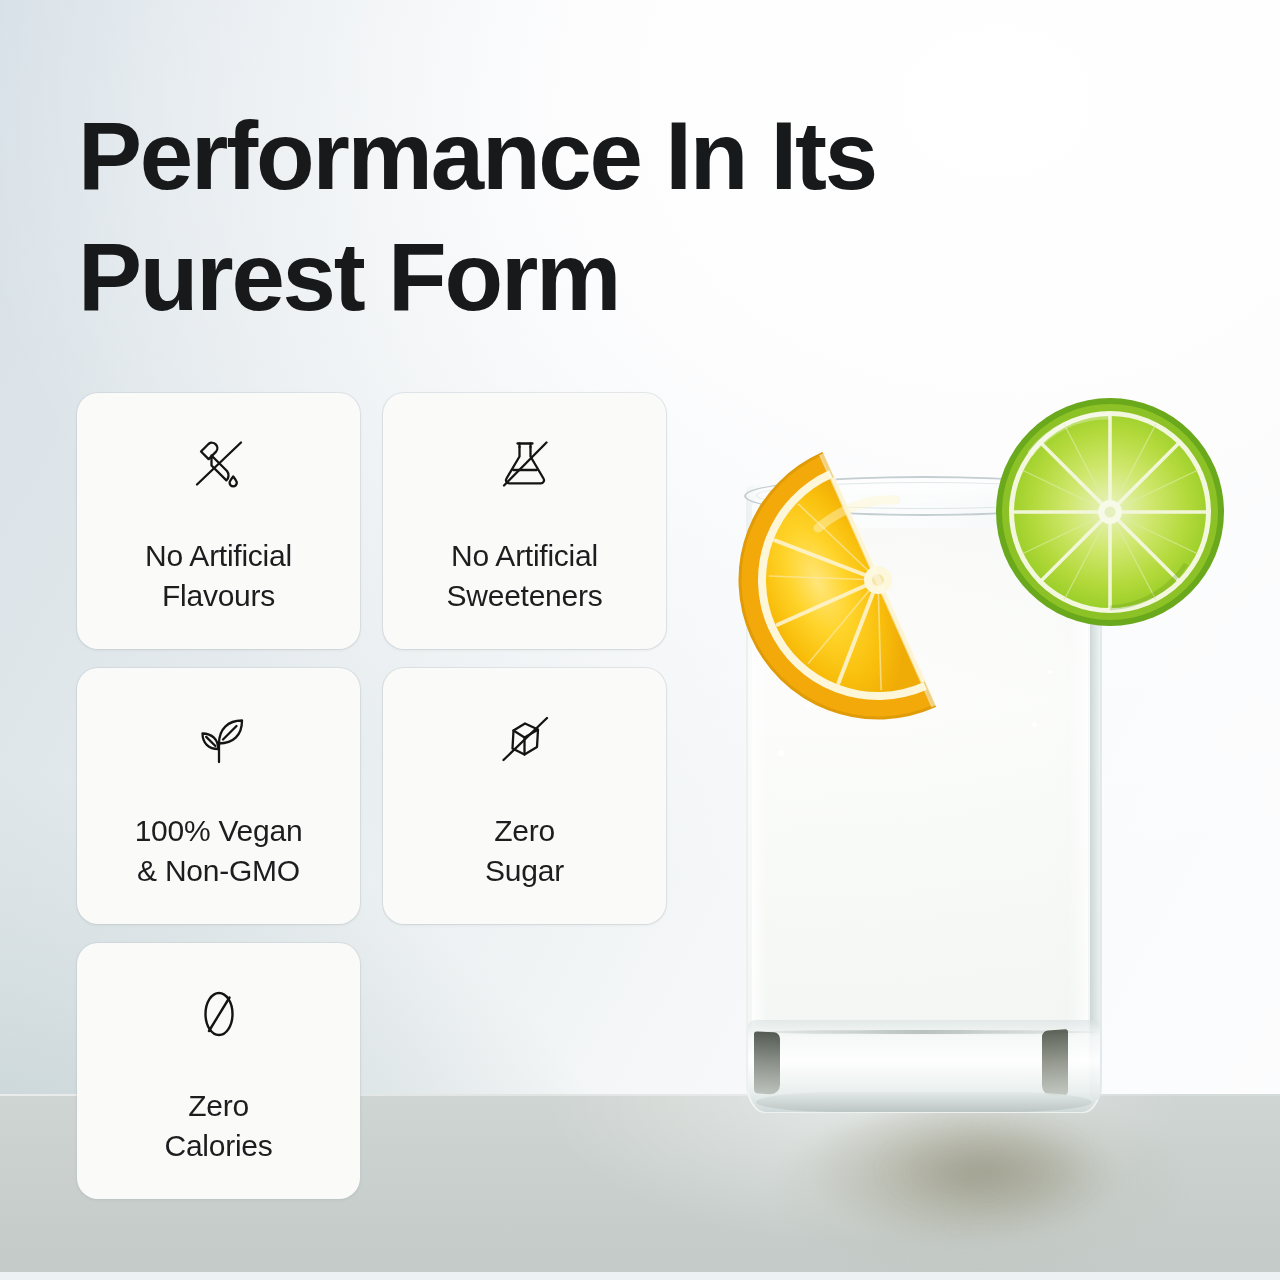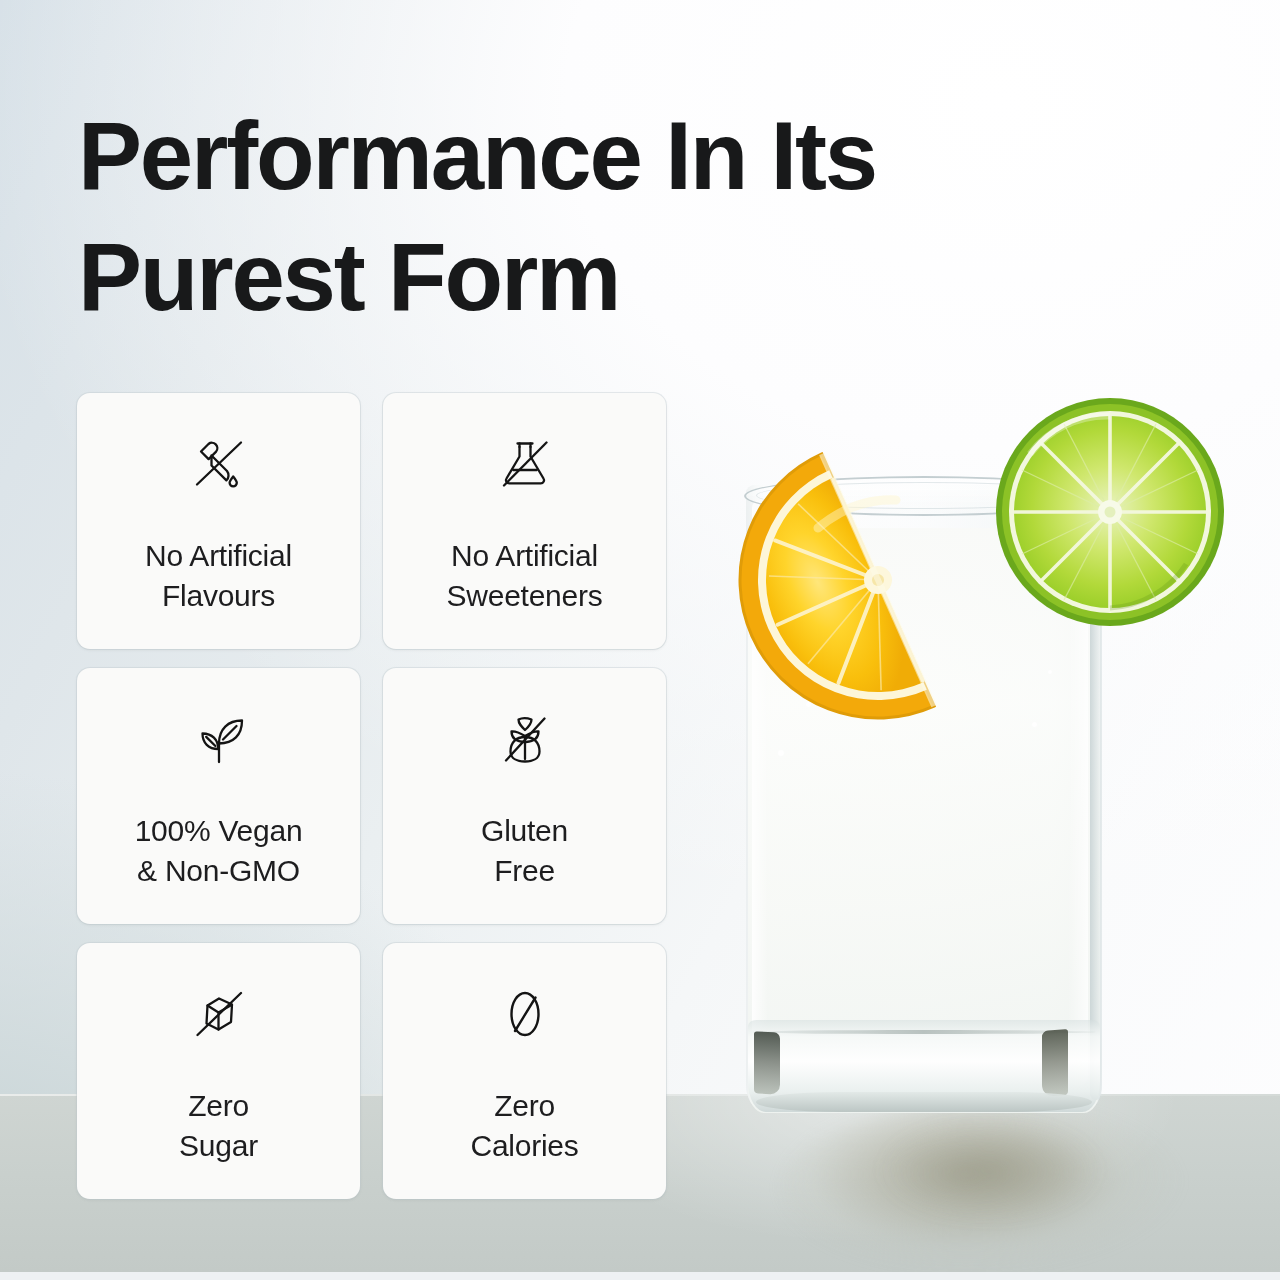--- a/index.html
+++ b/index.html
@@ -60,21 +60,21 @@
     left:77px; top:393px;
     width:592px;
     display:grid;
     grid-template-columns:283px 283px;
     grid-template-rows:256px 256px 256px;
     column-gap:23px;
     row-gap:19px;
   }
   .card {
     background:#fafaf9;
-    border-radius:13px;
+    border-radius:21px;
     box-shadow:0 1px 3px rgba(90,105,112,.13), 0 0 0 1px rgba(198,208,212,.40);
     display:flex;
     flex-direction:column;
     align-items:center;
     justify-content:center;
     padding:18px 10px 12px;
   }
   .card-icon {
     width:64px; height:64px;
     margin-bottom:40px;
@@ -269,34 +269,20 @@
           <path d="M32 36.5 C32 22 41 13.5 55 13.5 C55 28 46.5 36.5 32 36.5 Z"></path>
           <path d="M36 32.5 L49.5 19"></path>
           <path d="M31.2 42 C31.2 32.5 25 26.5 15.5 26.5 C15.5 36 21.6 42 31.2 42 Z"></path>
           <path d="M28.4 39 L19.2 29.9"></path>
         </svg>
       </div>
       <div class="card-label">100% Vegan
 &amp; Non-GMO</div>
     </div>
 
-    <div class="card">
-      <div class="card-icon">
-        <svg viewBox="0 0 64 64" fill="none" stroke="#141414" stroke-width="2.3" stroke-linecap="round" stroke-linejoin="round">
-          <path d="M32 52 V30"></path>
-          <path d="M32 30 C23 30 17.5 35.5 17.5 44.5 C17.5 51.5 24 54.5 32 54.5 C40 54.5 46.5 51.5 46.5 44.5 C46.5 35.5 41 30 32 30 Z"></path>
-          <path d="M32 29 C26 25.5 22.5 24 18.5 24.5 C18.5 31 23 34.5 31 35"></path>
-          <path d="M32 29 C38 25.5 41.5 24 45.5 24.5 C45.5 31 41 34.5 33 35"></path>
-          <path d="M32 23 C28 19 25.5 16.5 25.5 12.5 C30.5 10 34.5 11 38.5 12.5 C38.5 16.5 36 19.5 32 23 Z"></path>
-          <path d="M13 53.5 L51.5 11.5"></path>
-        </svg>
-      </div>
-      <div class="card-label">Gluten
-Free</div>
-    </div>
 
     <div class="card">
       <div class="card-icon">
         <svg viewBox="0 0 64 64" fill="none" stroke="#141414" stroke-width="2.3" stroke-linecap="round" stroke-linejoin="round">
           <path d="M20.5 23.5 L32 16.5 L45 22.5 L44 40 L31.5 47.5 L19.5 41.5 Z"></path>
           <path d="M20.5 23.5 L31.5 30.5 L44.8 22.8"></path>
           <path d="M31.5 30.5 L31.5 47.5"></path>
           <path d="M10.5 53 L54 11"></path>
         </svg>
       </div>

